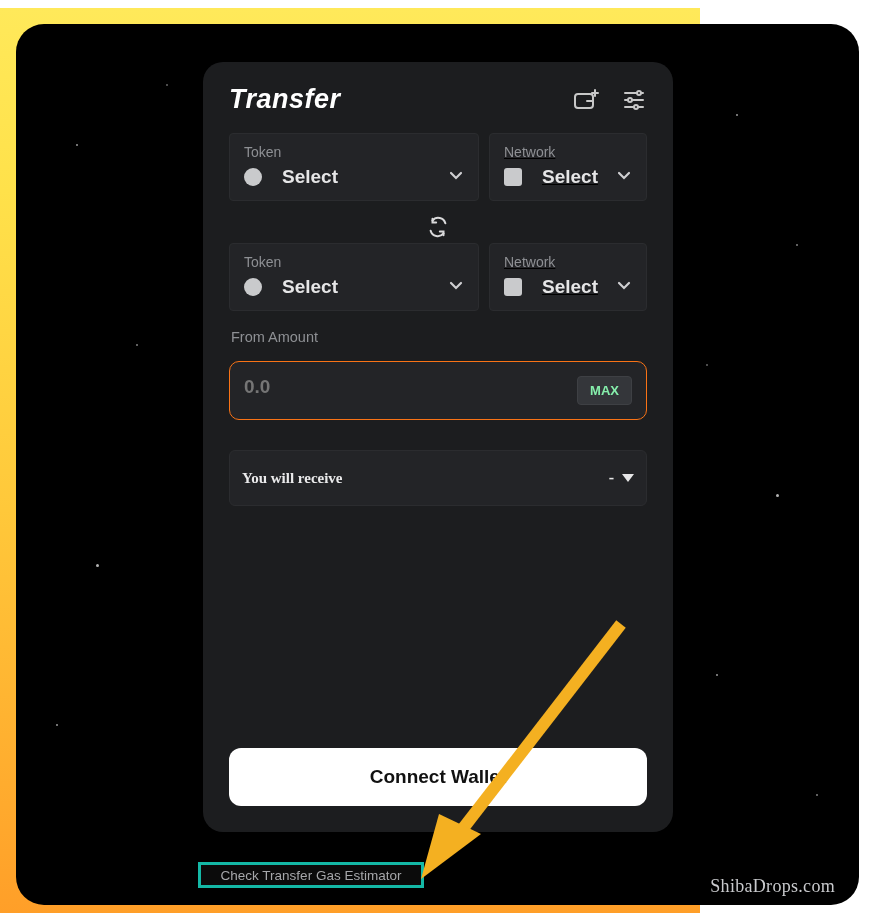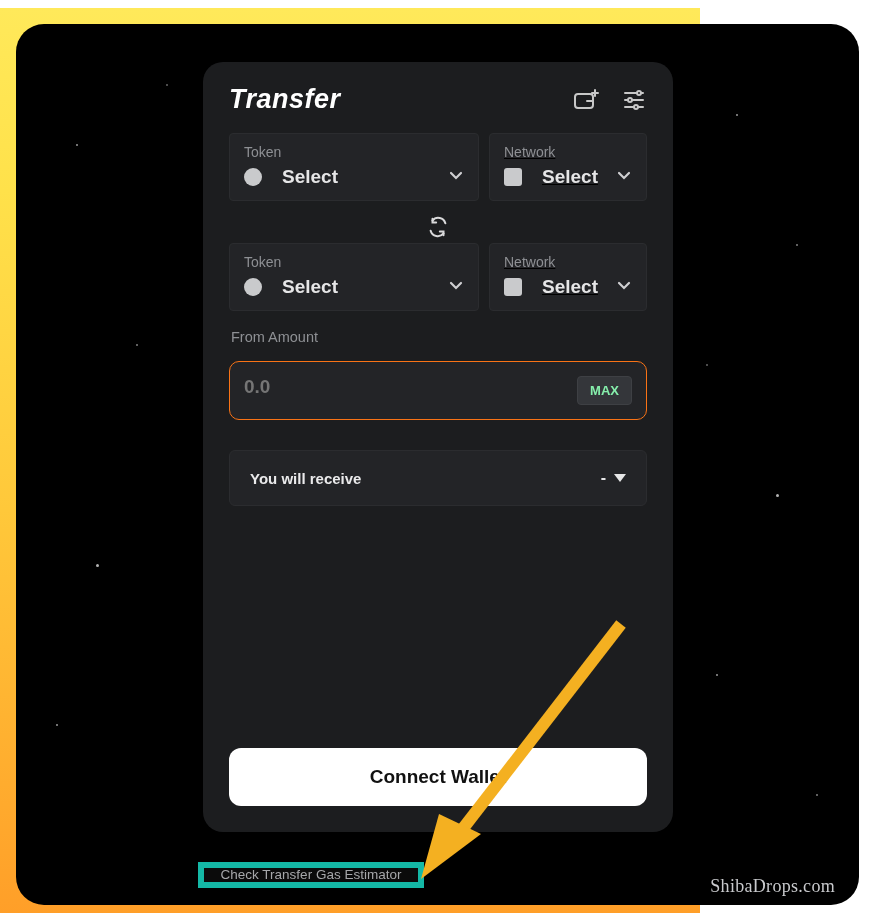--- a/index.html
+++ b/index.html
@@ -71,43 +71,43 @@
   .max-pill {
     background: #34363a; color: #86efac; font-size: 13px; font-weight: 700;
     padding: 6px 12px; border-radius: 4px; cursor: pointer; border: 1px solid #3e4044;
   }
 
   .receive-row {
     margin-top: 30px;
     background: #232427;
     border-radius: 6px;
     border: 1px solid #2b2c2f;
-    padding: 18px 20px;
-    display: flex; align-items: center; justify-content: space-between;
+    padding: 18px 12px;
+    display: flex; align-items: center; justify-content: space-between; font-family: Liberation Serif, serif;
   }
   .receive-label { color: #eaeaeb; font-size: 15px; font-weight: 600; }
   .receive-right { display: flex; align-items: center; gap: 8px; color: #e6e6e7; font-weight: 700; }
   .tri-down { width: 0; height: 0; border-left: 6px solid transparent; border-right: 6px solid transparent; border-top: 8px solid #e6e6e7; }
 
   .spacer { flex: 1 1 auto; }
 
   .connect-btn {
     background: #ffffff; color: #111; font-size: 19px; font-weight: 800;
     border-radius: 12px; height: 58px;
     display: flex; align-items: center; justify-content: center;
     cursor: pointer; border: none;
   }
 
   .gas-link {
     position: absolute;
     left: 182px; top: 838px;
     width: 226px; height: 26px;
-    border: 6px solid #14b8a6;
+    border: 3px solid #14b8a6;
     color: #a6a7aa; font-size: 13.5px;
-    display: flex; align-items: flex-end; justify-content: center;
+    display: flex; align-items: center; justify-content: center;
     background: #0b0b0b;
     cursor: pointer;
   }
 
   .arrow-annot {
     position: absolute; pointer-events: none;
     left: 355px; top: 580px;
     width: 300px; height: 300px;
   }
   .watermark {

